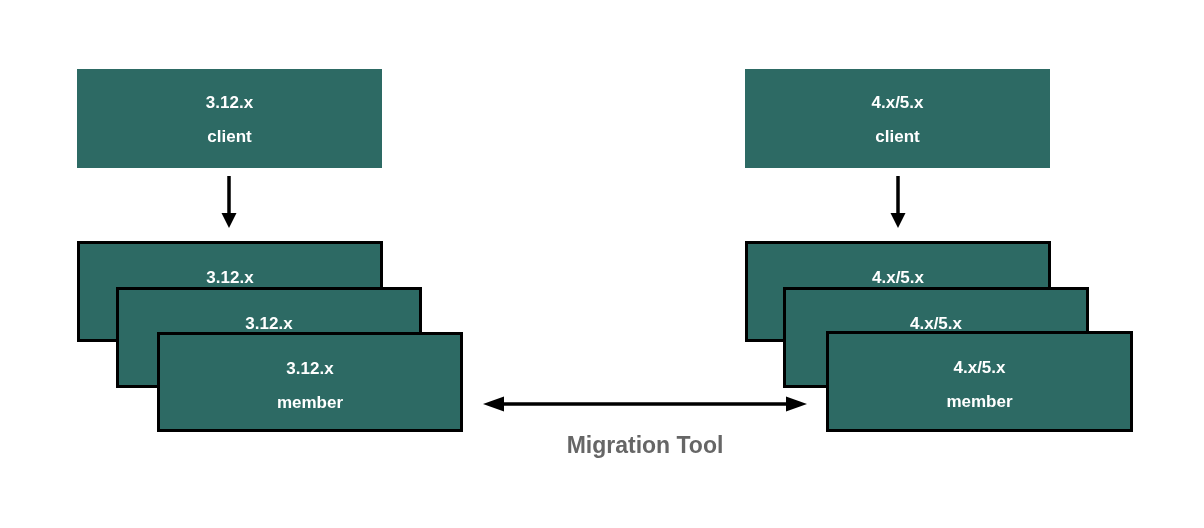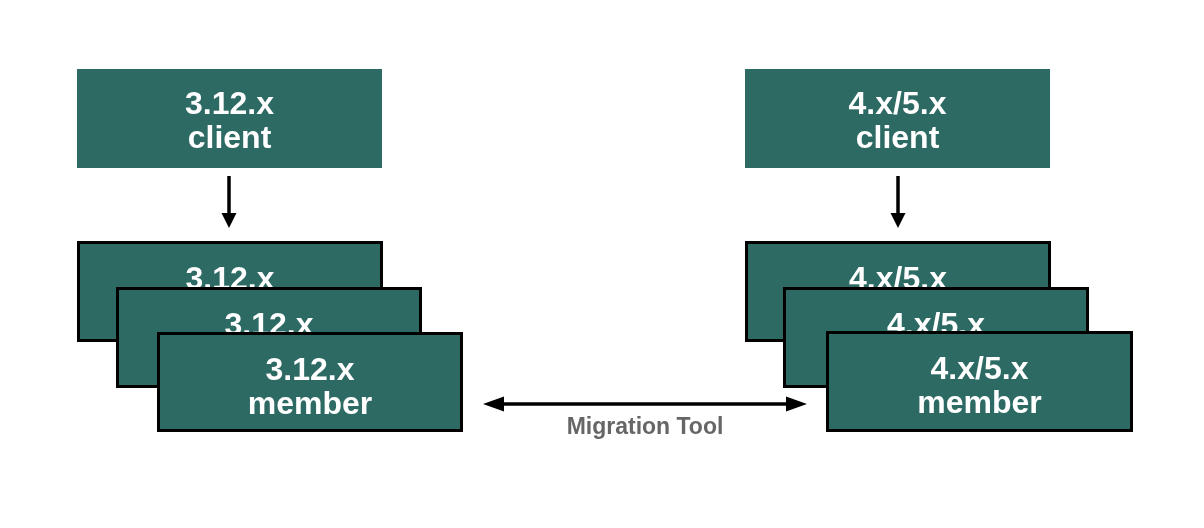--- a/index.html
+++ b/index.html
@@ -14,21 +14,21 @@
     height: 528px;
     background: var(--bg, #ffffff);
     overflow: hidden;
   }
   .box {
     position: absolute;
     box-sizing: border-box;
     background: var(--box-fill, #2D6A64);
     color: var(--box-text, #ffffff);
     font-weight: bold;
-    font-size: 32px;
+    font-size: 17px;
     line-height: 34px;
     text-align: center;
   }
   .client-box {
     width: 305px;
     height: 99px;
     display: flex;
     flex-direction: column;
     justify-content: center;
     align-items: center;
@@ -42,21 +42,21 @@
   }
   .member-box.front-l { height: 100px; }
   .member-box.front-r { width: 307px; }
   .arrow-svg {
     position: absolute;
     color: var(--arrow, #000000);
   }
   .connector-label {
     position: absolute;
     left: 645px;
-    top: 413px;
+    top: 432px;
     transform: translateX(-50%);
     color: var(--connector-label, #666666);
     font-size: 23px;
     font-weight: bold;
     white-space: nowrap;
   }
   .line { min-height: 0; }
 </style>
 </head>
 <body>

